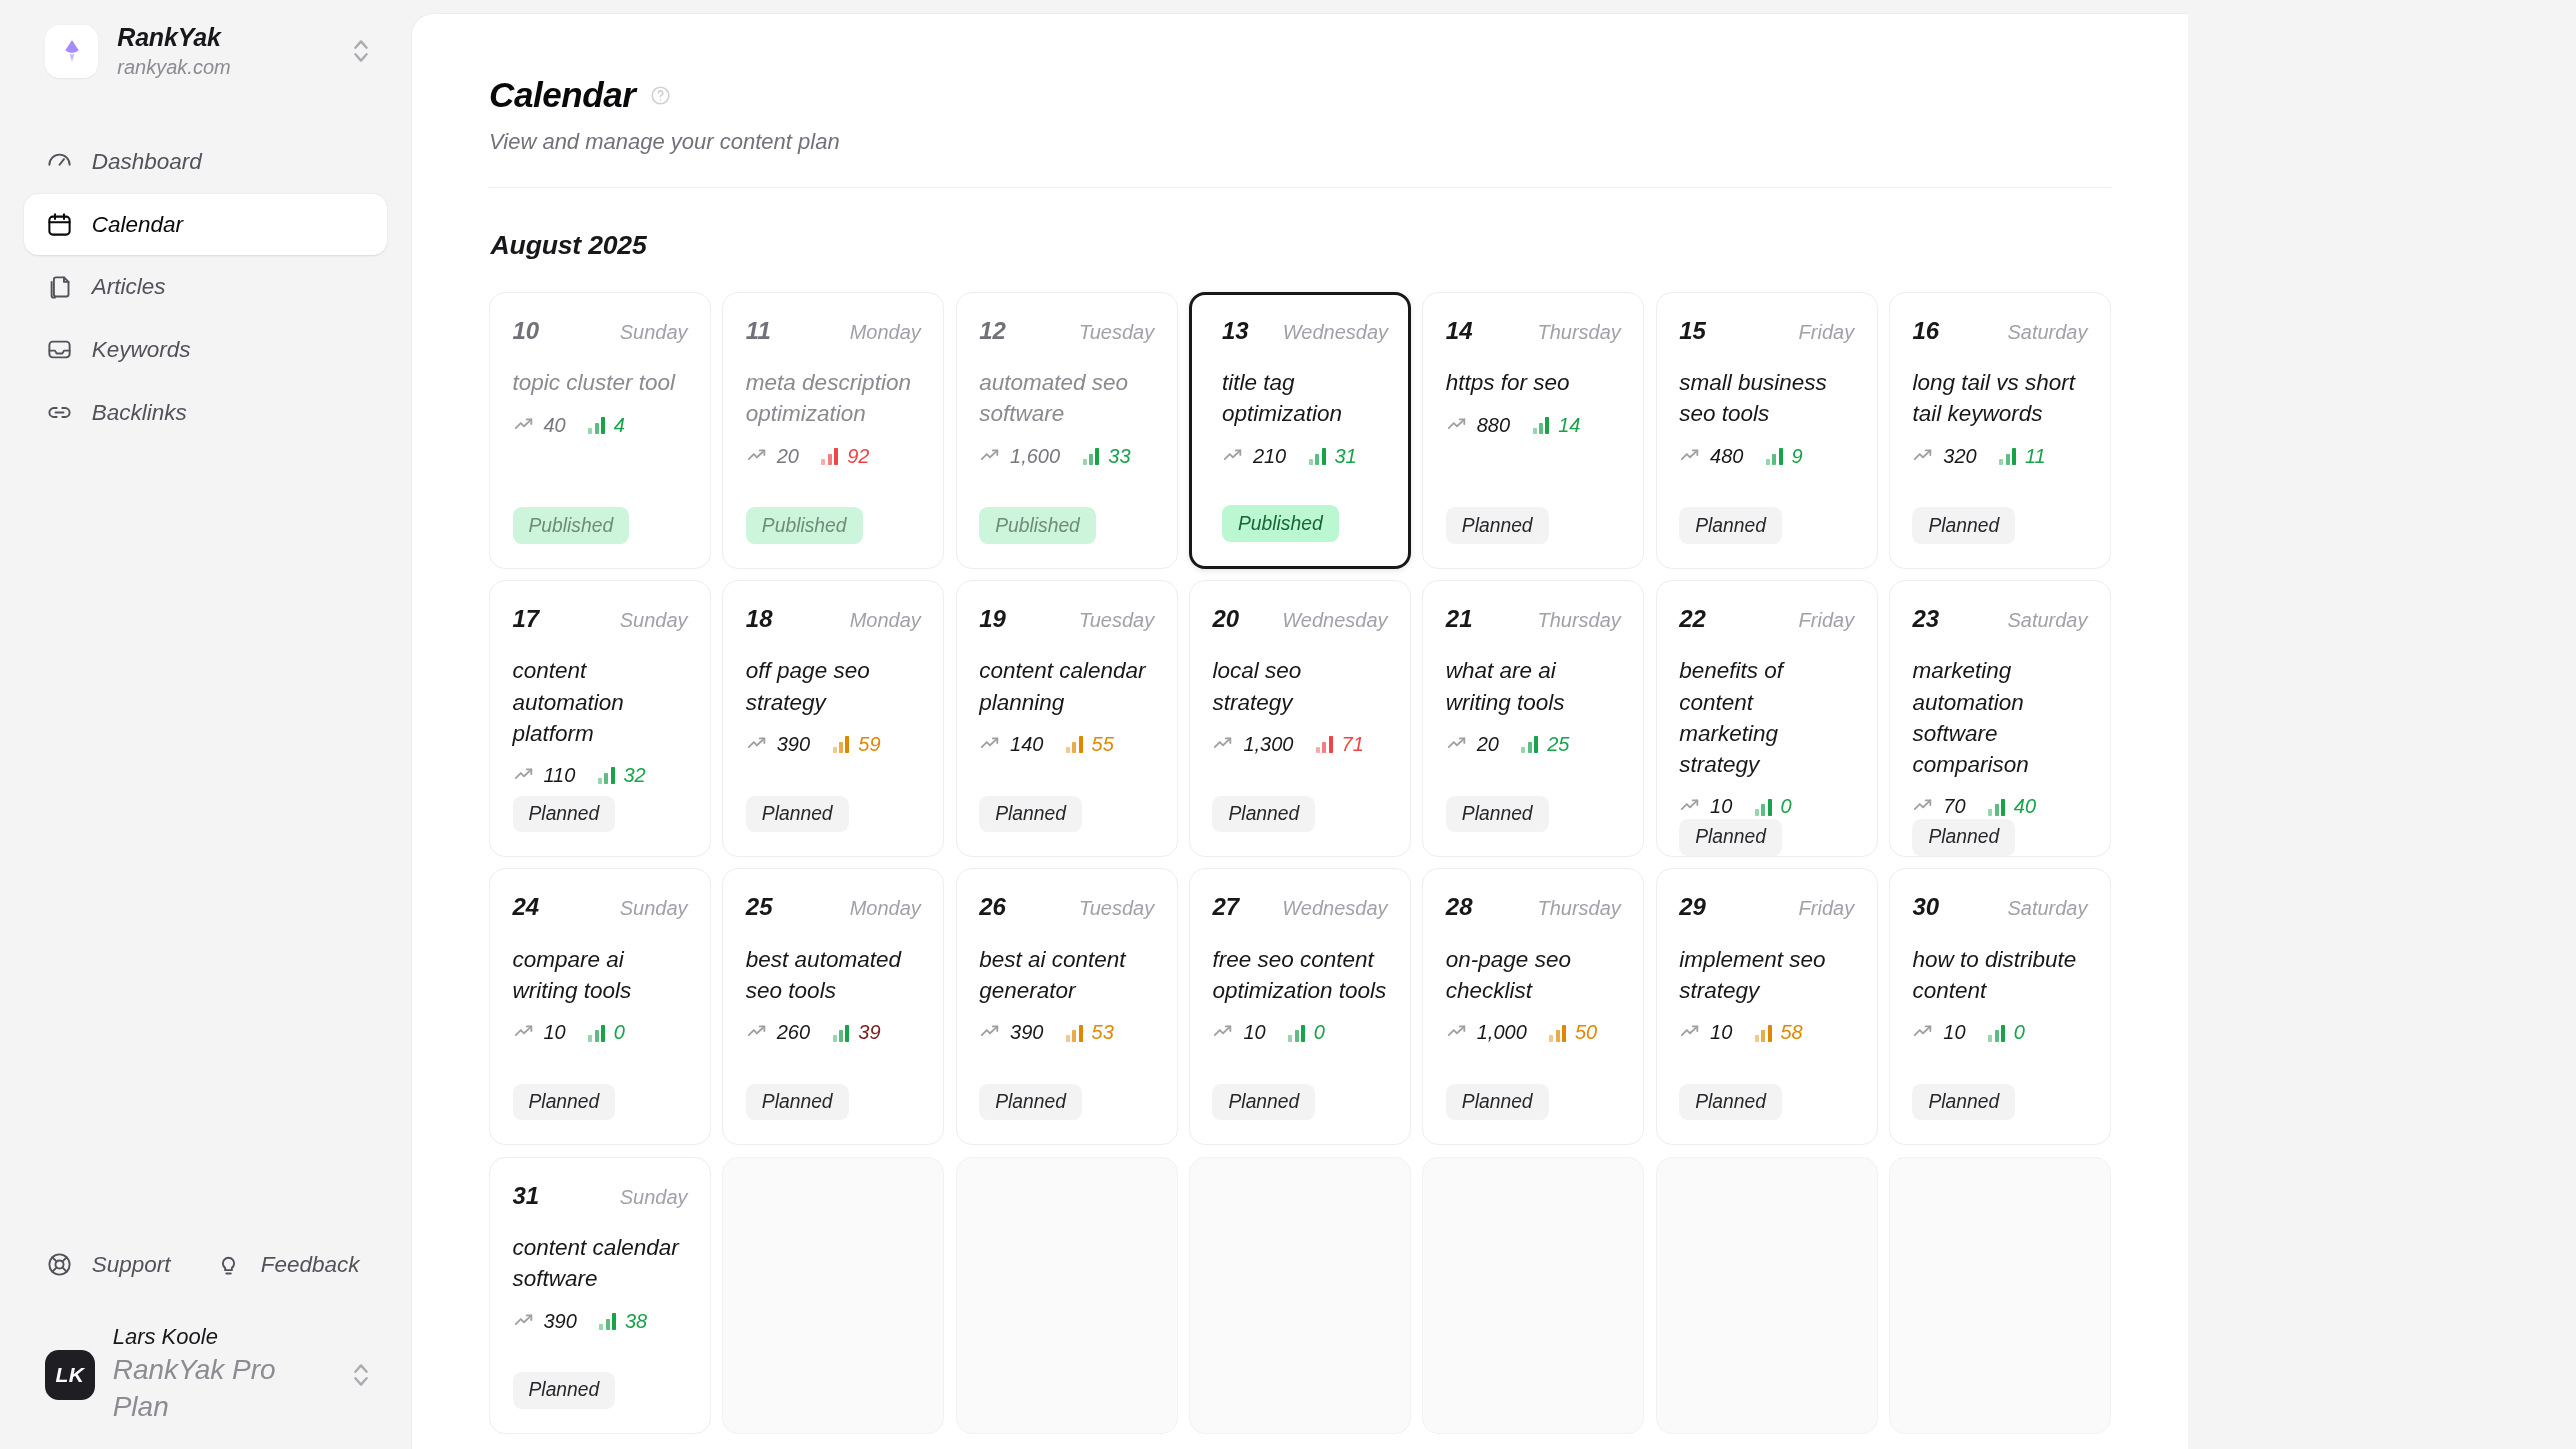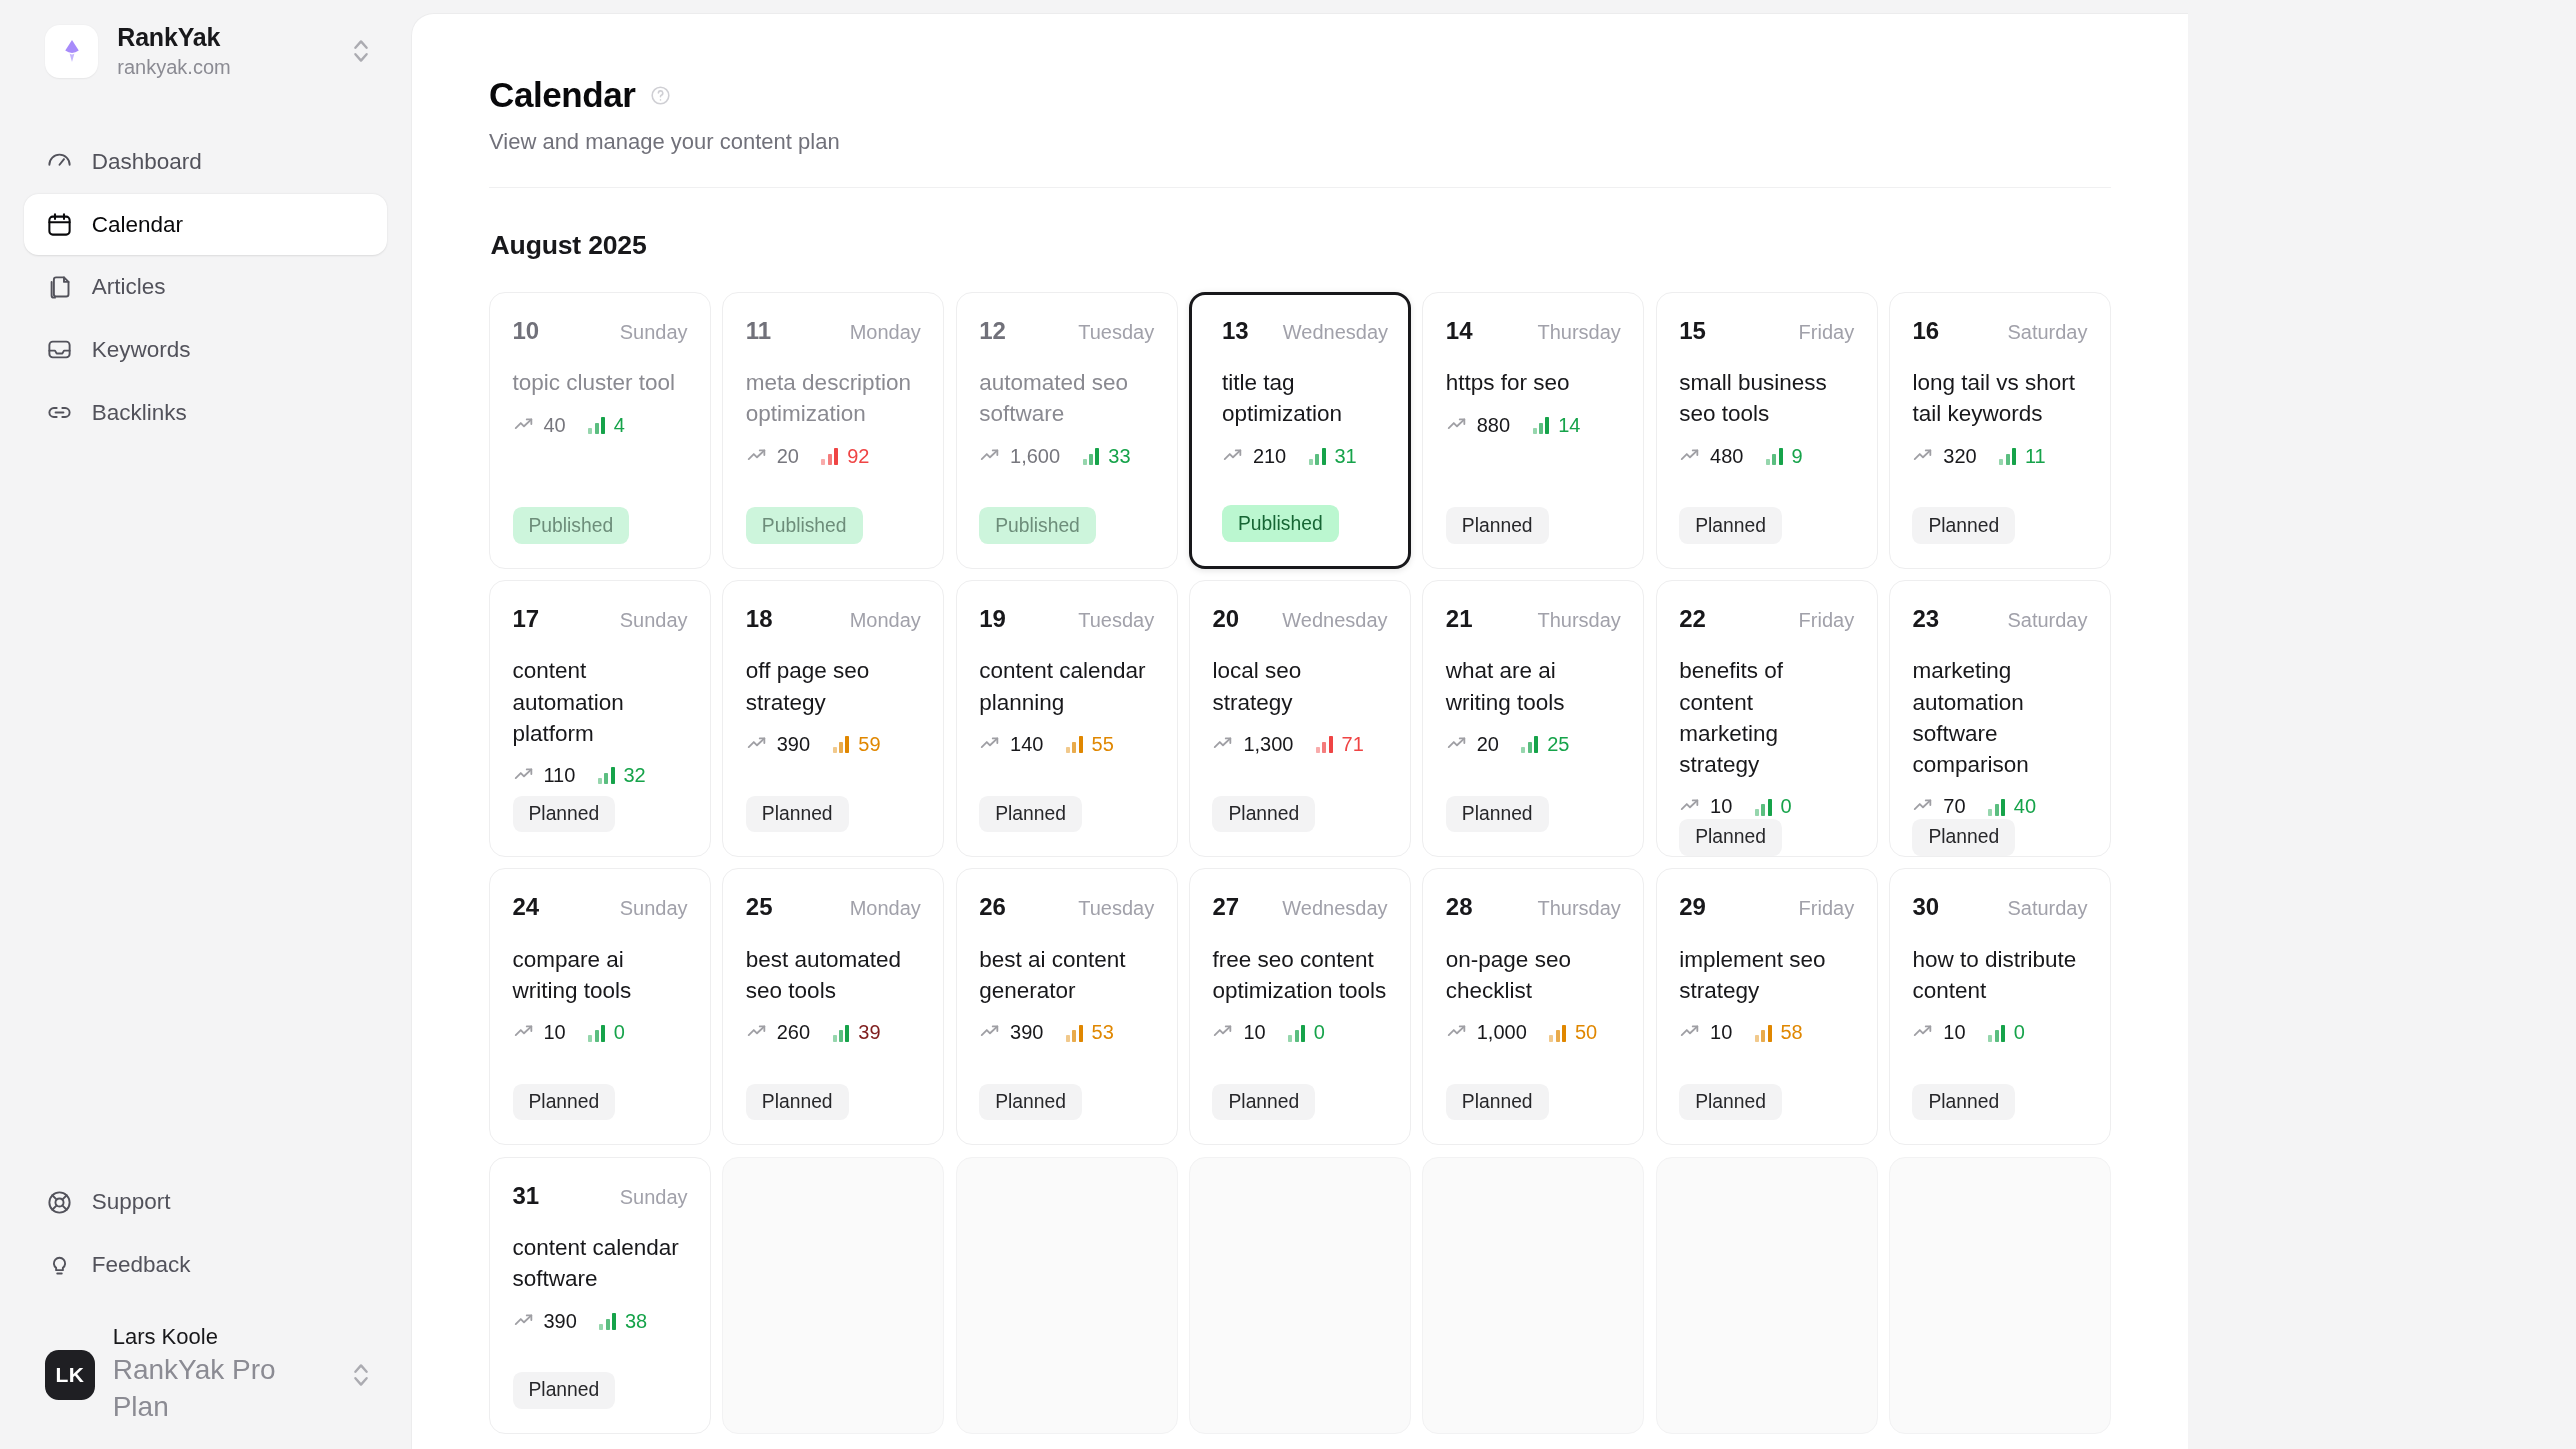--- a/index.html
+++ b/index.html
@@ -2,21 +2,21 @@
 <html style="font-size:13px"><head>
 <meta charset="utf-8">
 <style>
   * { box-sizing: border-box; margin: 0; padding: 0; }
   html, body {
     width: 2576px; height: 1449px;
     font-family: "Liberation Sans", sans-serif;
     background: #f4f4f5;
     overflow: hidden;
   }
-  .app { display: flex; width: 2188px; height: 1449px; }
+  .app { display: flex; width: 2188px; height: 1449px; font-style: italic; }
 
   
   .sidebar {
     width: 411px; height: 1449px;
     background: #f4f4f5;
     display: flex; flex-direction: column;
     padding: 0 24px;
     flex: 0 0 411px;
   }
   .workspace {
@@ -51,21 +51,21 @@
     color: #52525b; font-size: 22.5px;
     cursor: pointer;
   }
   .nav-item .ic { width: 29px; height: 29px; flex: 0 0 29px; display:flex; align-items:center; justify-content:center;}
   .nav-item.active {
     background: #ffffff; color: #09090b; font-weight: 500;
     box-shadow: 0 0.8px 2.4px rgba(0,0,0,0.07), 0 0.8px 1.6px rgba(0,0,0,0.04);
   }
   .spacer { flex: 1 1 auto; }
 
-  .bottom-nav { display: flex; flex-direction: column; gap: 1.6px; padding-bottom: 14.5px;}
+  .bottom-nav { display: flex; flex-direction: row; gap: 1.6px; padding-bottom: 14.5px;}
   .profile {
     display: flex; align-items: center; gap: 17.7px;
     padding: 14.5px 14.5px 24px 21px; cursor: pointer;
   }
   .avatar {
     width: 50px; height: 50px; border-radius: 13.7px;
     background: #1f1f23; color: #fff;
     display: flex; align-items: center; justify-content: center;
     font-size: 21px; font-weight: 600; letter-spacing: 0.4px;
     flex: 0 0 50px;

